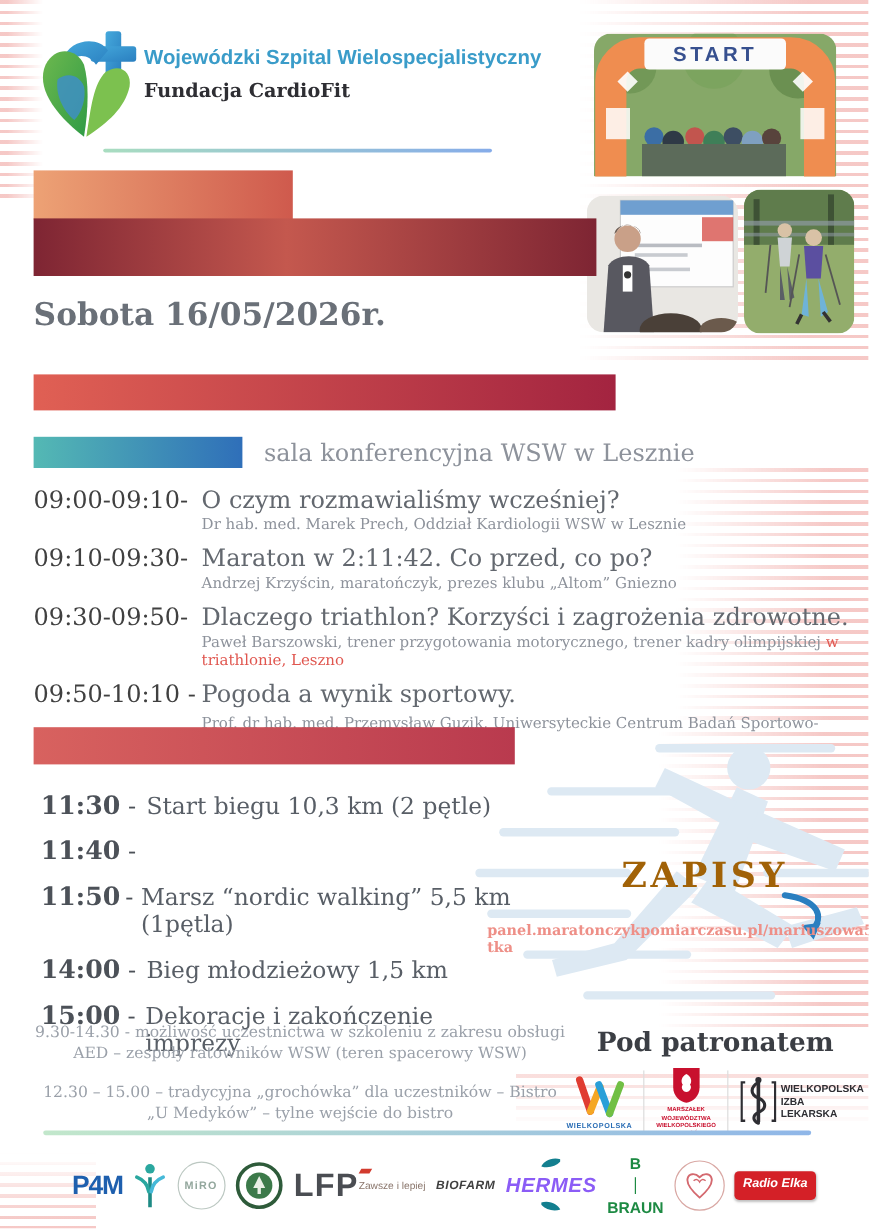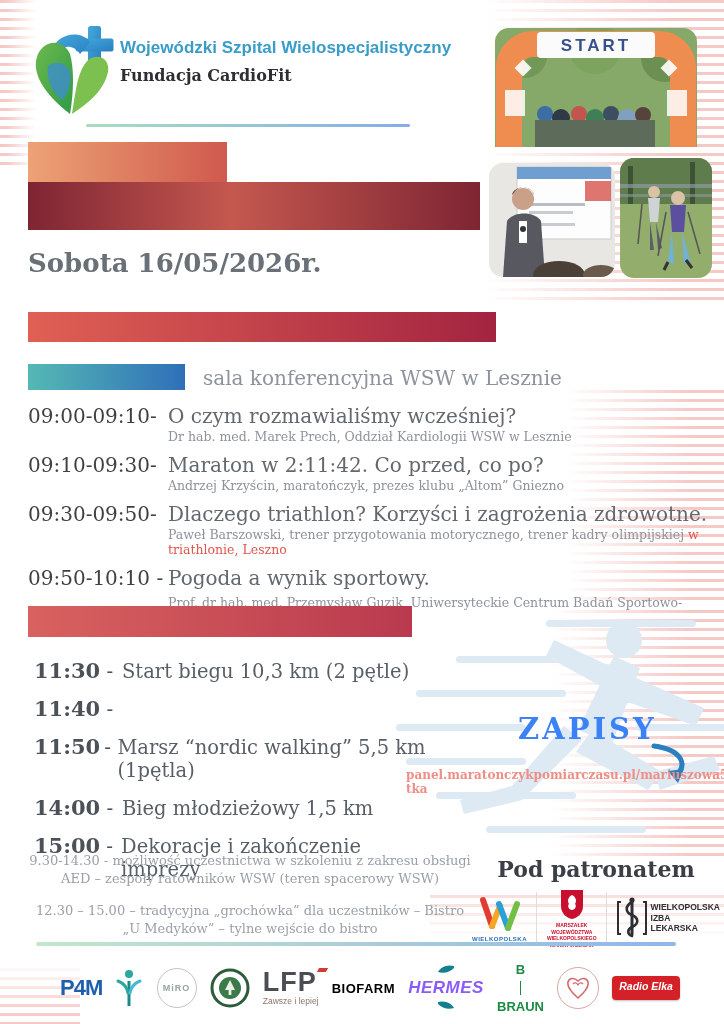--- a/index.html
+++ b/index.html
@@ -7,21 +7,21 @@
   body { font-family:"DejaVu Serif", serif; }
   #poster { position:relative; width:724px; height:1024px; background:#ffffff; overflow:hidden; margin:0 auto; }
 
   
   .stripes { position:absolute; background:repeating-linear-gradient(180deg, rgba(238,156,152,.55) 0 3px, rgba(255,255,255,0) 3px 9px); pointer-events:none; }
   .fade-r  { -webkit-mask-image:linear-gradient(to left, #000 20%, transparent 95%); mask-image:linear-gradient(to left, #000 20%, transparent 95%); }
   .fade-l  { -webkit-mask-image:linear-gradient(to right, #000 15%, transparent 90%); mask-image:linear-gradient(to right, #000 15%, transparent 90%); }
   .fade-b  { -webkit-mask-image:linear-gradient(to top, #000 10%, transparent 85%); mask-image:linear-gradient(to top, #000 10%, transparent 85%); }
   .fade-t  { -webkit-mask-image:linear-gradient(to bottom, #000 10%, transparent 85%); mask-image:linear-gradient(to bottom, #000 10%, transparent 85%); }
 
-  .gtext { -webkit-background-clip:text; background-clip:text; color:transparent; }
+  .gtext { -webkit-background-clip:text; background-clip:text; color:transparent;padding-left:17px; }
 
   
   .org { position:absolute; left:120px; top:38px; font-family:"Liberation Sans", sans-serif; }
   .org .l1 { font-size:17px; font-weight:bold; color:#3a9cc9; }
   .org .l2 { font-size:16px; font-weight:bold; color:#55a653; margin-top:3px; }
   .org .l3 { font-size:16px; font-weight:bold; color:#2e2e33; margin-top:8px; font-family:"DejaVu Serif", serif; }
   .hr1 { position:absolute; left:86px; top:124px; width:324px; height:3px; border-radius:2px;
          background:linear-gradient(90deg,#a9ddc0,#86ace9); }
 
   
@@ -53,21 +53,21 @@
   .sec2-head { position:absolute; left:28px; top:606px; font-size:27px; font-weight:bold;
                background:linear-gradient(90deg,#d8625f,#b93a4e); }
   .race-list { position:absolute; left:34px; top:658px; width:400px; }
   .race-item { display:flex; align-items:baseline; margin-bottom:13px; }
   .race-item .rt { font-size:21px; font-weight:bold; color:#4c5158; width:64px; }
   .race-item .rs { font-size:20px; color:#4c5158; width:24px; text-align:center; }
   .race-item .rl { font-size:19.5px; color:#585e66; }
 
   
   .runner { position:absolute; left:396px; top:604px; }
-  .zapisy { position:absolute; left:518px; top:712px; font-size:29px; font-weight:bold; letter-spacing:3px; color:#3b82f6; }
+  .zapisy { position:absolute; left:518px; top:712px; font-size:29px; font-weight:bold; letter-spacing:3px; color:#a16207; }
   .arrow  { position:absolute; left:646px; top:742px; }
   .signup-url { position:absolute; left:406px; top:768px; font-size:12px; color:#ee8f87; font-weight:bold; }
 
   
   .notes { position:absolute; left:26px; top:852px; width:448px; text-align:center; }
   .notes p { font-size:13px; color:#9aa0a9; margin-bottom:15px; line-height:1.35; }
 
   
   .patron-head { position:absolute; left:478px; top:856px; width:236px; text-align:center;
                  font-size:22px; font-weight:bold; color:#3b3e44; }
@@ -83,25 +83,25 @@
          background:linear-gradient(90deg,#c2e7cb,#8fb6e8); }
 
   
   .sponsors { position:absolute; left:60px; top:960px; width:620px; height:56px;
               display:flex; align-items:center; justify-content:space-between; }
   .sp-item { display:flex; flex-direction:column; align-items:center; justify-content:center; }
   .p4m { font-family:"Liberation Sans", sans-serif; font-size:22px; font-weight:bold; color:#1e5fae; letter-spacing:-1px; }
   .miro-circle { width:40px; height:40px; border:1.5px solid #bcc8c2; border-radius:50%;
                  display:flex; align-items:center; justify-content:center;
                  font-family:"Liberation Sans", sans-serif; font-size:9px; font-weight:bold; color:#93a79d; letter-spacing:1px; }
-  .lfp-wrap { display:flex; flex-direction:column; align-items:flex-start; }
+  .lfp-wrap { display:flex; flex-direction:row; align-items:center; }
   .lfp { font-family:"Liberation Sans", sans-serif; font-size:27px; font-weight:bold; color:#4a4d52; letter-spacing:1px; line-height:.9; position:relative; }
   .lfp .tick { position:absolute; right:-10px; top:-2px; width:9px; height:4px; background:#d23b2e; transform:skewX(-30deg); }
   .lfp-tag { font-family:"Liberation Sans", sans-serif; font-size:8.5px; color:#8a766c; margin-top:1px; }
-  .biofarm { font-family:"Liberation Sans", sans-serif; font-size:13px; font-weight:bold; color:#000000; letter-spacing:.5px; }
+  .biofarm { font-family:"Liberation Sans", sans-serif; font-size:10px; font-weight:bold; font-style:italic; color:#404040; letter-spacing:.5px; }
   .hermes-wrap { display:flex; align-items:center; gap:2px; }
   .hermes { font-family:"Liberation Sans", sans-serif; font-size:17px; font-weight:bold; font-style:italic; color:#8b5cf6; letter-spacing:.5px;text-align:center; }
   .bbraun { display:flex; align-items:center; gap:4px; font-family:"Liberation Sans", sans-serif;
             font-size:13px; font-weight:bold; color:#1d8a43; }
   .bbraun .bar { width:1.5px; height:14px; background:#1d8a43; }
   .ptk-circle { width:42px; height:42px; border:1px solid #d9a8a4; border-radius:50%;
                 display:flex; align-items:center; justify-content:center; color:#d4696f; font-size:20px; }
   .radio-elka { background:#d42027; color:#fff; border-radius:4px; padding:4px 7px 5px;
                 font-family:"Liberation Sans", sans-serif; font-size:10.5px; font-weight:bold; font-style:italic;
                 box-shadow:0 1px 2px rgba(0,0,0,.25); }

